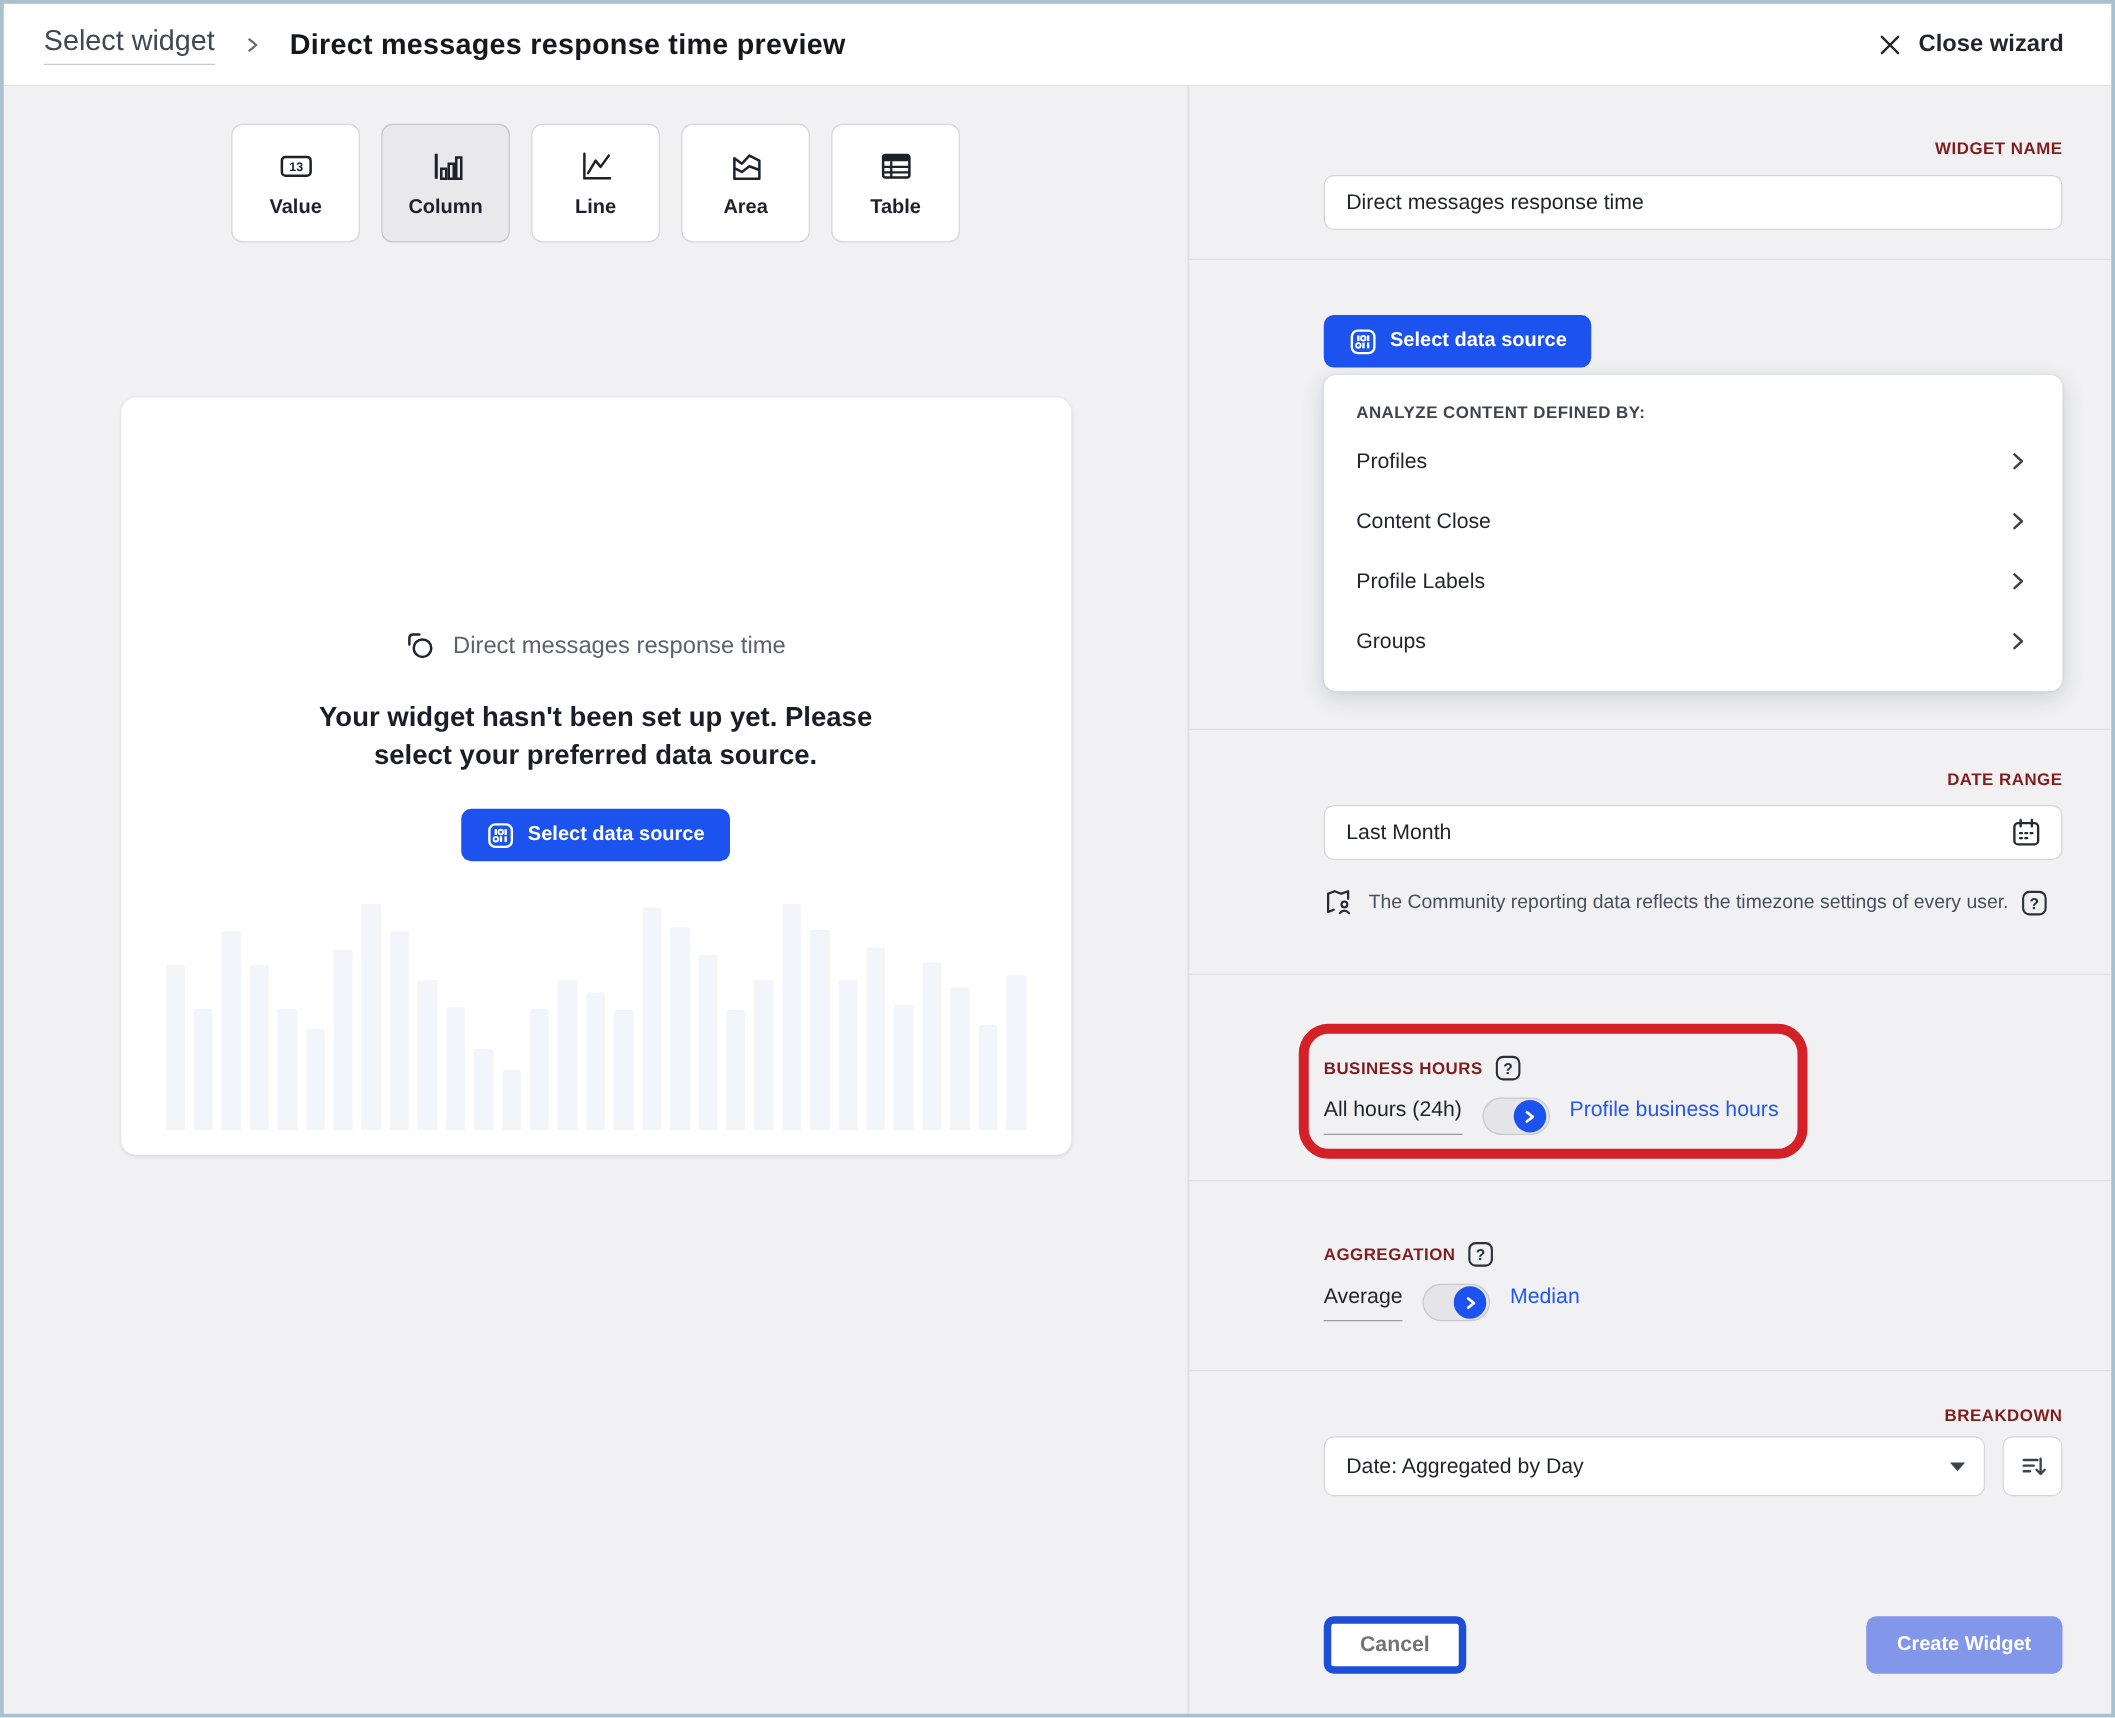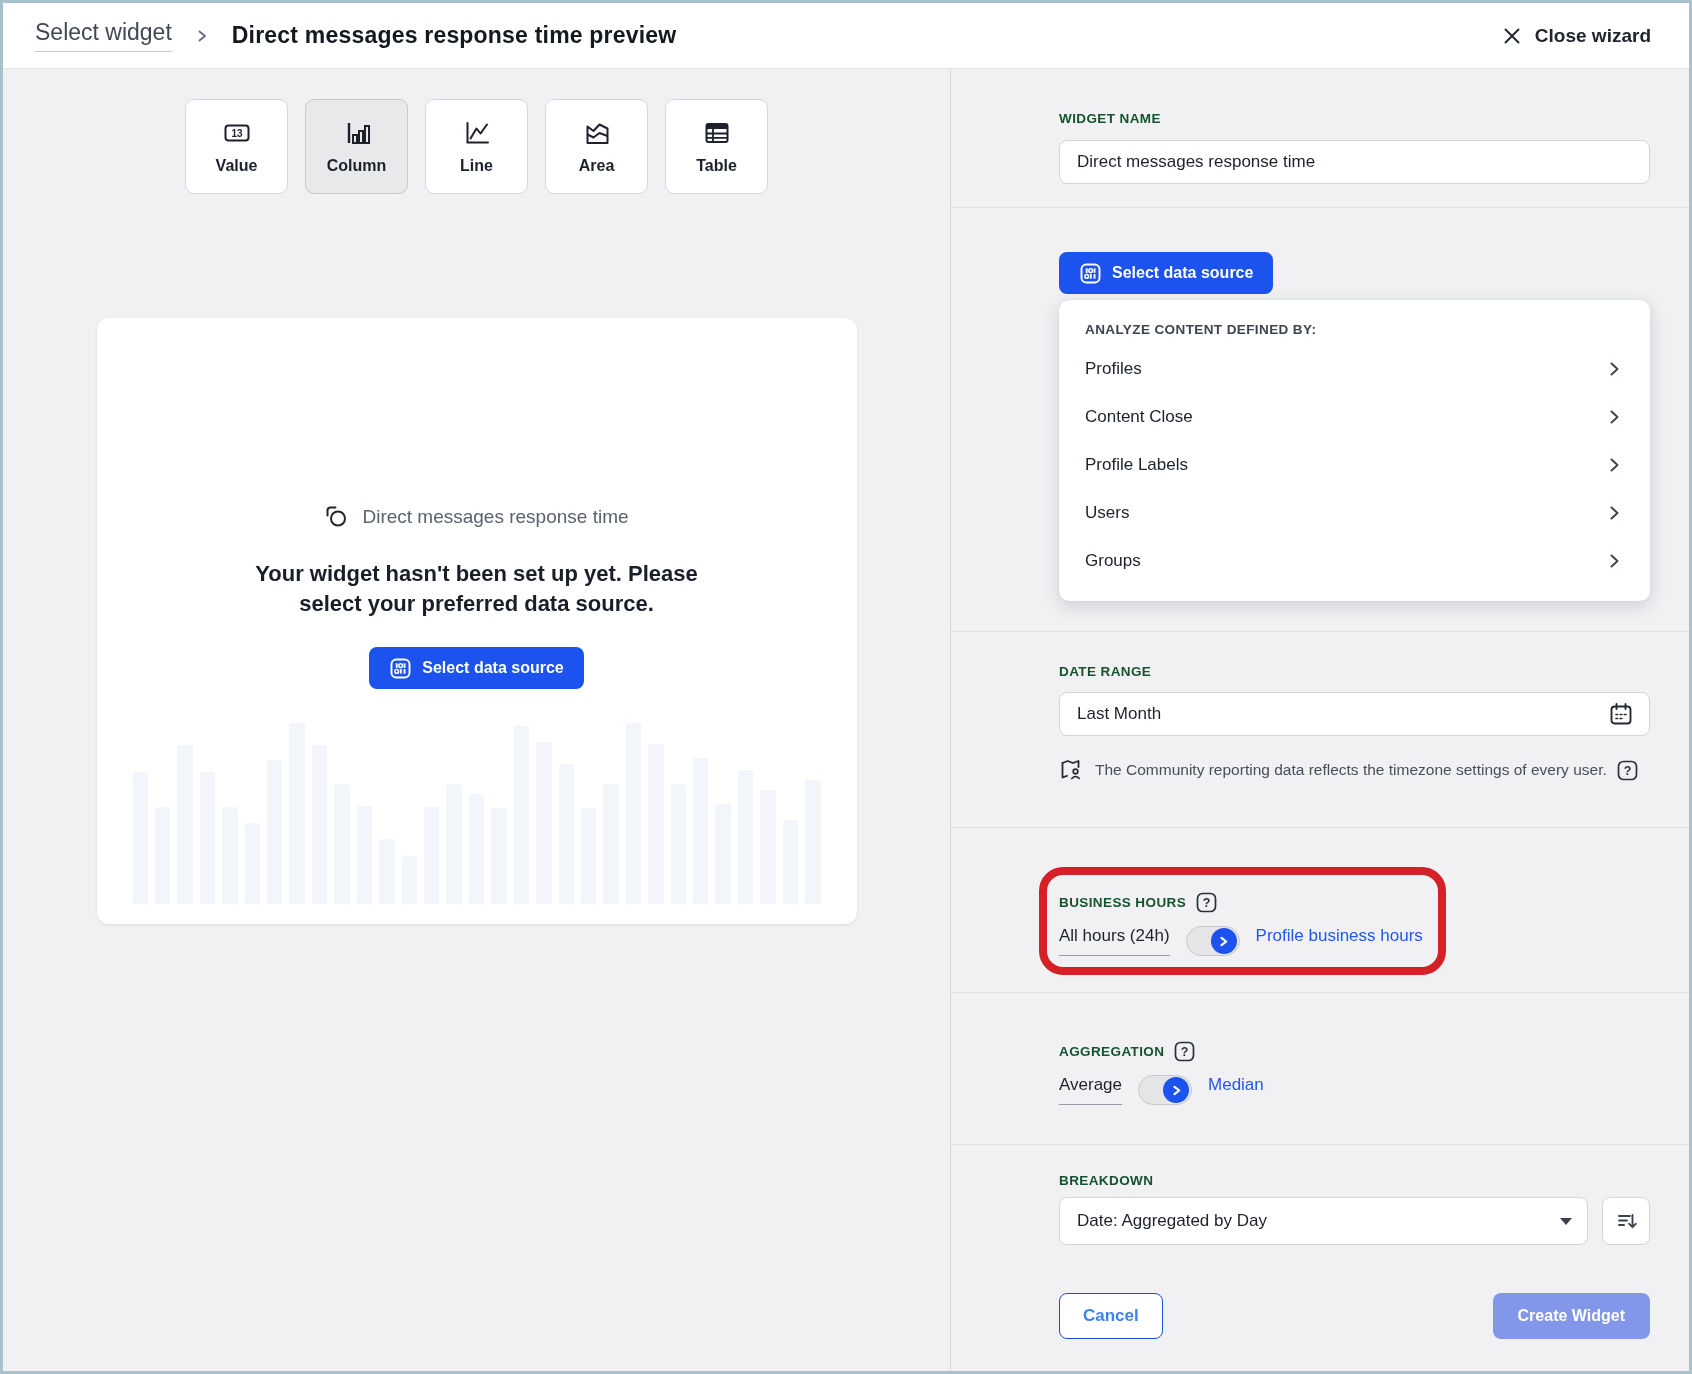--- a/index.html
+++ b/index.html
@@ -48,21 +48,21 @@
     border:none; border-radius:8px; cursor:pointer; font-family:inherit;
   }
   .card .btn-blue { margin-top:28px; }
   .bars { position:absolute; left:36px; right:36px; bottom:20px; height:185px; display:flex; align-items:flex-end; gap:7px; z-index:1; }
   .bar { flex:1; background:#f2f5fa; border-radius:2px 2px 0 0; }
 
   
   .sidebar { flex:1; display:flex; flex-direction:column; min-height:0; }
   .sec { padding-left:108px; padding-right:39px; border-bottom:1px solid #dfe0e4; }
   .sec.last { border-bottom:none; }
-  .sec-label { font-size:13.5px; font-weight:700; color:#14532d; letter-spacing:.4px; }
+  .sec-label { font-size:13.5px; font-weight:700; color:#7f1d1d; letter-spacing:.4px;text-align:right; }
   .label-row { display:flex; align-items:center; gap:10px; }
 
   .sec-widget-name { padding-top:42px; padding-bottom:23px; }
   .text-input {
     margin-top:14px; width:100%; height:44px; background:#fff; border:1px solid #d3d5da;
     border-radius:8px; font-size:17px; color:#1d222b; padding:0 17px; font-family:inherit;
   }
 
   .sec-data-source { padding-top:44px; padding-bottom:30px; }
   .panel {
@@ -100,22 +100,22 @@
   .breakdown-row { display:flex; align-items:center; gap:14px; margin-top:9px; }
   .breakdown-select { flex:1; margin-top:0; height:48px; }
   .caret-down { width:0; height:0; border-left:6px solid transparent; border-right:6px solid transparent; border-top:7px solid #3a424e; }
   .icon-btn {
     width:48px; height:48px; background:#fff; border:1px solid #d3d5da; border-radius:8px;
     display:flex; align-items:center; justify-content:center; cursor:pointer; flex:none;
   }
 
   .actions { padding:0 39px 32px 108px; display:flex; align-items:center; justify-content:space-between; }
   .btn-cancel {
-    height:46px; padding:0 23px; background:#fff; border:1px solid #1d4ed8; border-radius:8px;
-    font-size:17px; font-weight:700; color:#3b82f6; cursor:pointer; font-family:inherit;
+    height:46px; padding:0 23px; background:#fff; border:6px solid #1d4ed8; border-radius:8px;
+    font-size:17px; font-weight:700; color:#737373; cursor:pointer; font-family:inherit;
   }
   .btn-create {
     height:46px; padding:0 25px; background:var(--create-disabled,#8297e9); border:none; border-radius:8px;
     font-size:16px; font-weight:700; color:#fff; cursor:default; font-family:inherit;
   }
 
   .help-box { flex:none; display:flex; }
   svg { display:block; }
 </style>
 </head>
@@ -278,26 +278,20 @@
                   <path d="M7.5 4.5 L13.5 10 L7.5 15.5" fill="none" stroke="#3a424e" stroke-width="1.9" stroke-linecap="round" stroke-linejoin="round"></path>
                 </svg>
             </div>
             <div class="ds-item">
               <span>Profile Labels</span>
               <svg width="20" height="20" viewBox="0 0 20 20">
                   <path d="M7.5 4.5 L13.5 10 L7.5 15.5" fill="none" stroke="#3a424e" stroke-width="1.9" stroke-linecap="round" stroke-linejoin="round"></path>
                 </svg>
             </div>
             <div class="ds-item">
-              <span>Users</span>
-              <svg width="20" height="20" viewBox="0 0 20 20">
-                  <path d="M7.5 4.5 L13.5 10 L7.5 15.5" fill="none" stroke="#3a424e" stroke-width="1.9" stroke-linecap="round" stroke-linejoin="round"></path>
-                </svg>
-            </div>
-            <div class="ds-item">
               <span>Groups</span>
               <svg width="20" height="20" viewBox="0 0 20 20">
                   <path d="M7.5 4.5 L13.5 10 L7.5 15.5" fill="none" stroke="#3a424e" stroke-width="1.9" stroke-linecap="round" stroke-linejoin="round"></path>
                 </svg>
             </div>
           </div>
         </div>
       </div>
 
       <div class="sec sec-date-range">

